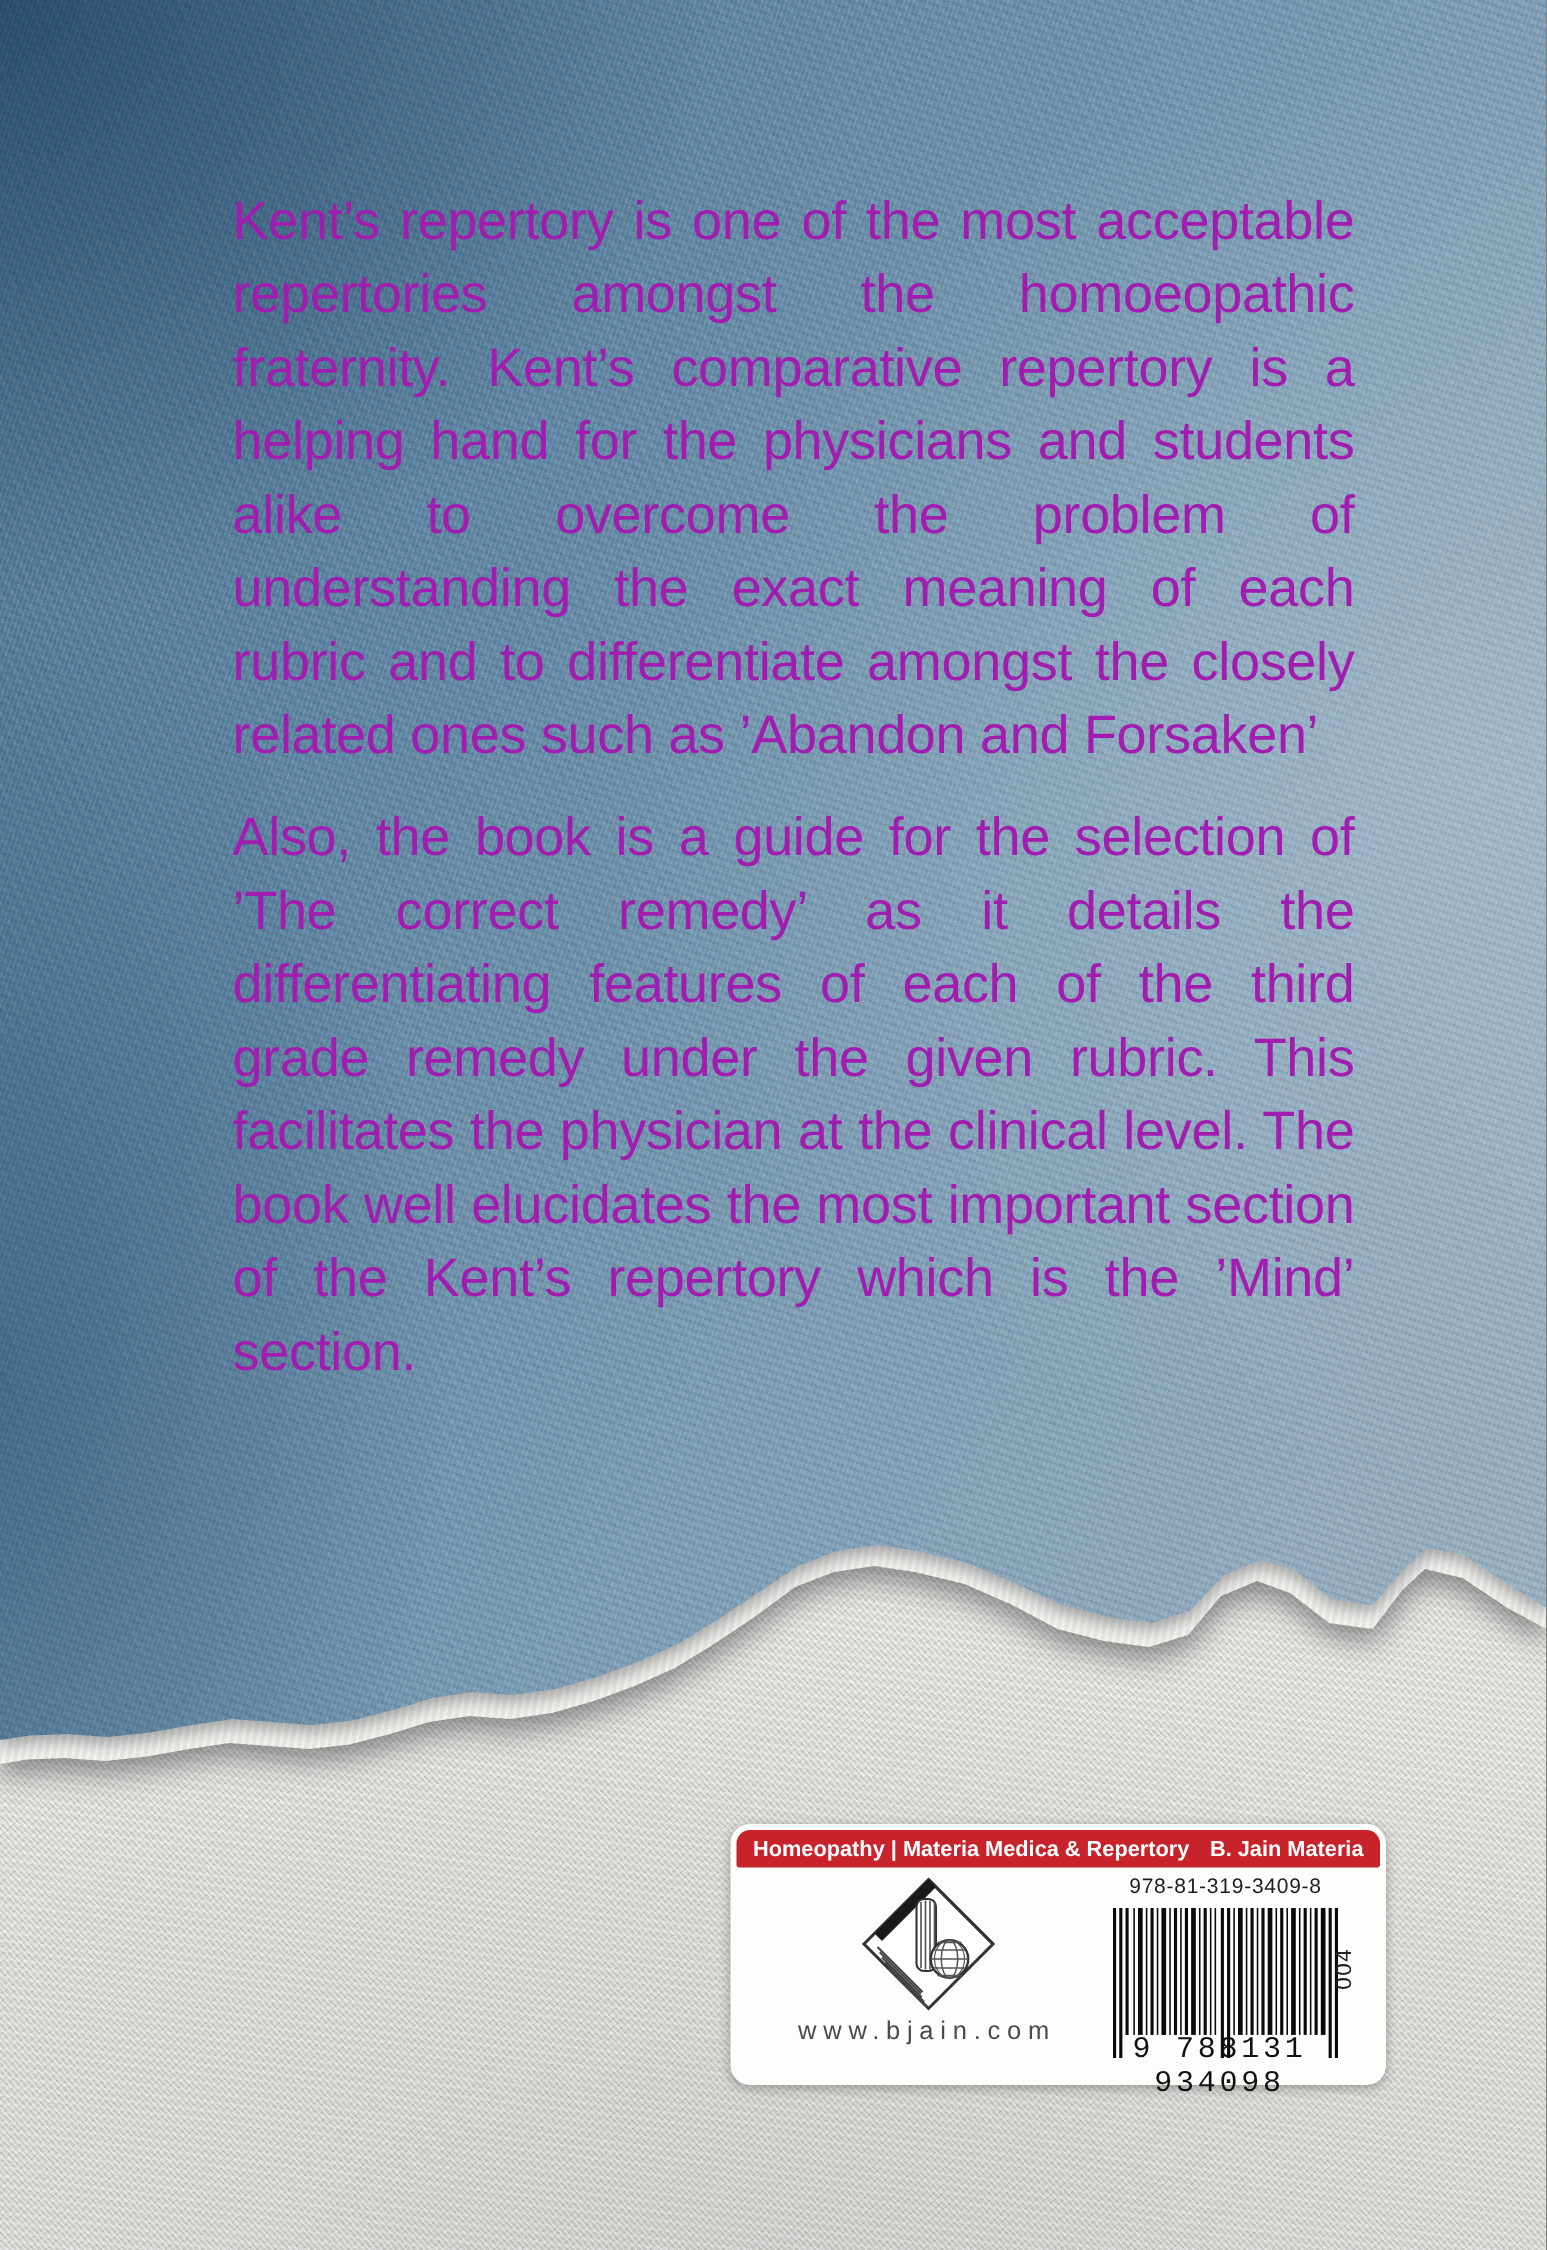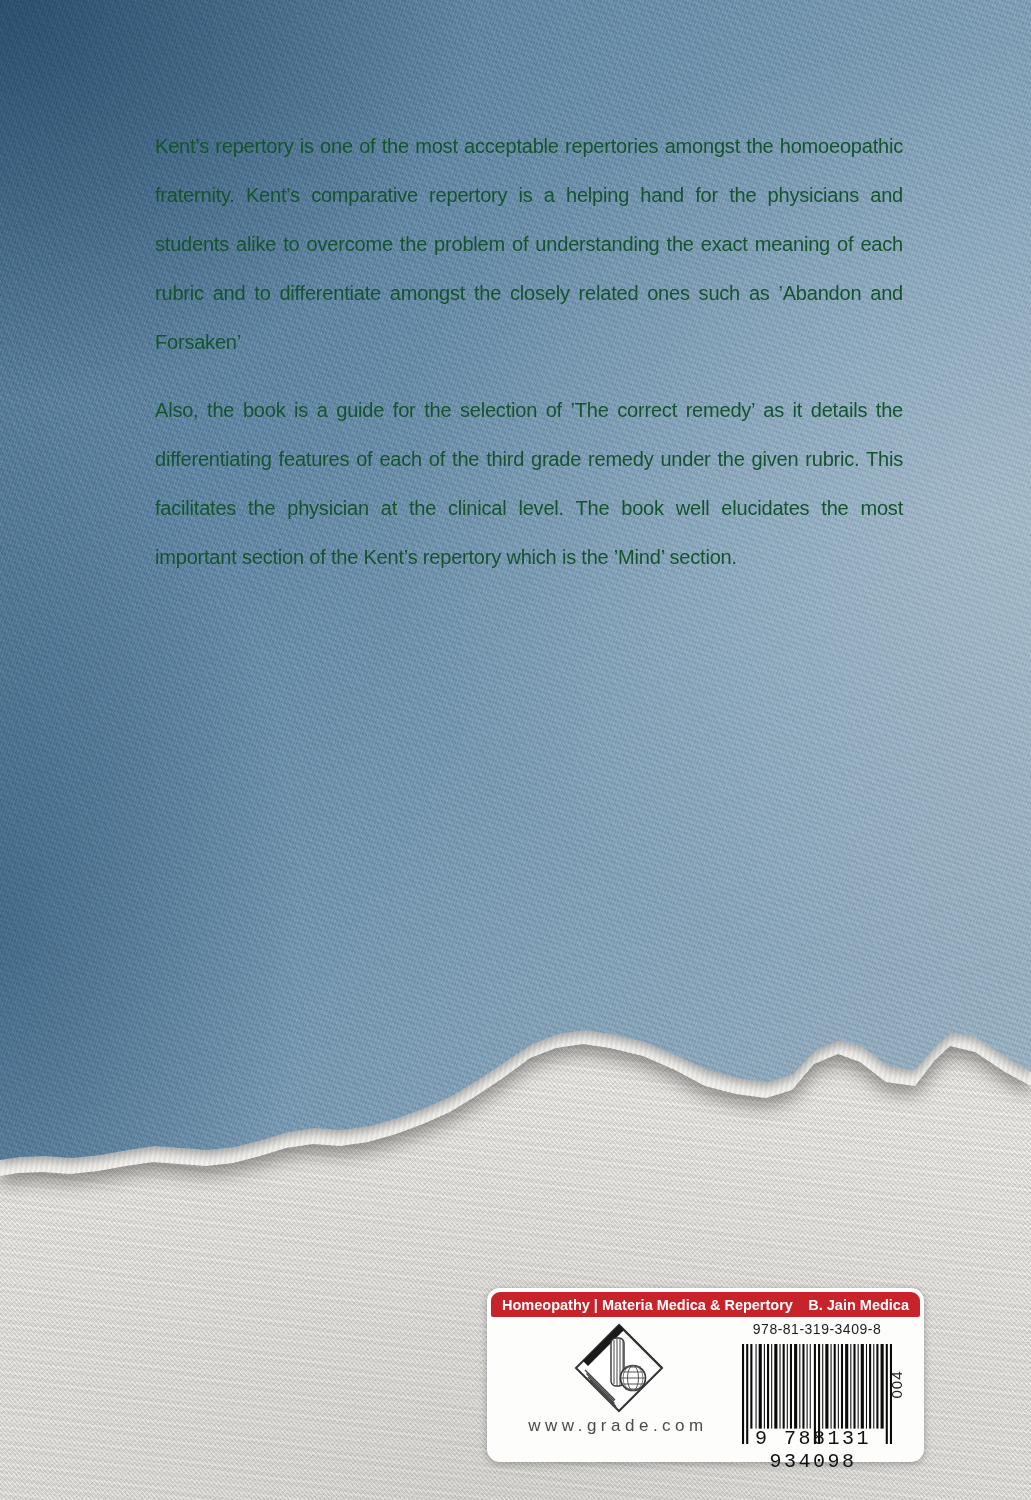--- a/index.html
+++ b/index.html
@@ -53,28 +53,28 @@
       888px 1066px,862px 1046px,840px 1040px,816px 1050px,793px 1074px,768px 1082px,
       738px 1078px,708px 1070px,678px 1056px,645px 1042px,612px 1034px,585px 1030px,
       558px 1034px,532px 1044px,505px 1062px,478px 1080px,452px 1096px,425px 1108px,
       398px 1118px,370px 1126px,342px 1130px,315px 1128px,288px 1132px,262px 1140px,
       235px 1147px,208px 1150px,182px 1148px,155px 1146px,128px 1150px,100px 1155px,
       72px 1158px,45px 1156px,20px 1157px,0px 1160px);
   }
   
   .blurb{
     position:absolute;left:155px;top:122px;width:748px;
-    color:#14532d;
-    font-size:20px;line-height:49px;letter-spacing:-0.2px;
+    color:#a21caf;
+    font-size:36px;line-height:49px;letter-spacing:-0.2px;
     text-align:justify;
   }
   .blurb p{margin:0 0 19px 0;}
   
   .label{
-    position:absolute;left:487px;top:1288px;width:437px;height:174px;
+    position:absolute;left:487px;top:1216px;width:437px;height:174px;
     background:#fdfdfc;border-radius:13px;
     box-shadow:0 2px 7px rgba(60,60,55,.4);
   }
   .label-bar{
     position:absolute;left:4px;right:4px;top:4px;height:25px;
     background:#c8232b;border-radius:9px 9px 2px 2px;
     display:flex;align-items:center;justify-content:space-between;
     color:#ffffff;font-weight:bold;font-size:14.5px;
     padding:0 11px;box-sizing:border-box;white-space:nowrap;
   }
@@ -116,21 +116,21 @@
 
   <div class="blurb">
     <p>Kent’s repertory is one of the most acceptable repertories amongst the homoeopathic fraternity. Kent’s comparative repertory is a helping hand for the physicians and students alike to overcome the problem of understanding the exact meaning of each rubric and to differentiate amongst the closely related ones such as ’Abandon and Forsaken’</p>
     <p>Also, the book is a guide for the selection of ’The correct remedy’ as it details the differentiating features of each of the third grade remedy under the given rubric. This facilitates the physician at the clinical level. The book well elucidates the most important section of the Kent’s repertory which is the ’Mind’ section.</p>
   </div>
 
   <div class="label">
 
     <div class="label-bar">
       <span>Homeopathy | Materia Medica &amp; Repertory</span>
-      <span>B. Jain Medica</span>
+      <span>B. Jain Materia</span>
     </div>
 
     <svg class="logo" viewBox="0 0 92 92">
       <path d="M46 3 L89 46 L46 89 L3 46 Z" fill="#ffffff" stroke="#333" stroke-width="2"></path>
       <path d="M46 3 L89 46" stroke="#333" stroke-width="2" fill="none"></path>
       <path d="M46 3 L10 39 L15 44 L51 8 Z" fill="#1a1a1a"></path>
       <g stroke="#444" stroke-width="1.4" fill="none">
         <path d="M12 48 L42 78"></path>
           <path d="M13.5 51.5 L41 79"></path>
           <path d="M15 55 L41.5 81.5"></path>
@@ -142,21 +142,21 @@
         <path d="M41 18 V62 M44 17 V63 M47 17 V63 M50 18 V62" stroke="#555" stroke-width="1.1" fill="none"></path>
       </g>
       <g>
         <circle cx="60" cy="56" r="12.5" fill="#ffffff" stroke="#333" stroke-width="1.6"></circle>
         <ellipse cx="60" cy="56" rx="5.5" ry="12.5" fill="none" stroke="#555" stroke-width="1"></ellipse>
         <ellipse cx="60" cy="56" rx="10" ry="12.5" fill="none" stroke="#555" stroke-width=".8"></ellipse>
         <path d="M47.5 56 H72.5 M49.5 50 H70.5 M49.5 62 H70.5 M52 45 H68 M52 67 H68" stroke="#555" stroke-width="1" fill="none"></path>
       </g>
     </svg>
 
-    <div class="website">www.grade.com</div>
+    <div class="website">www.bjain.com</div>
 
     <div class="isbn-top">978-81-319-3409-8</div>
 
     <svg class="barcode" viewBox="0 0 144 104" preserveAspectRatio="none">
       <g fill="#0a0a0a">
         <rect x="0" width="2" height="104"></rect>
           <rect x="4" width="2" height="104"></rect>
         <rect x="8" width="2" height="88"></rect>
           <rect x="13" width="1" height="88"></rect>
         <rect x="16" width="3" height="88"></rect>

